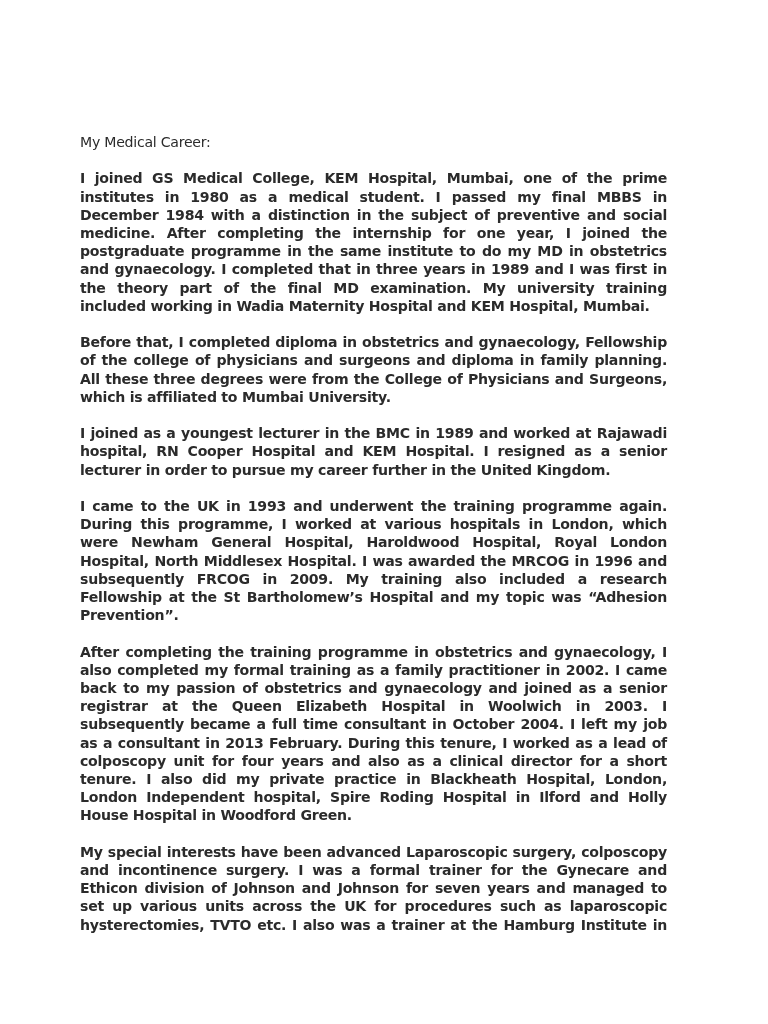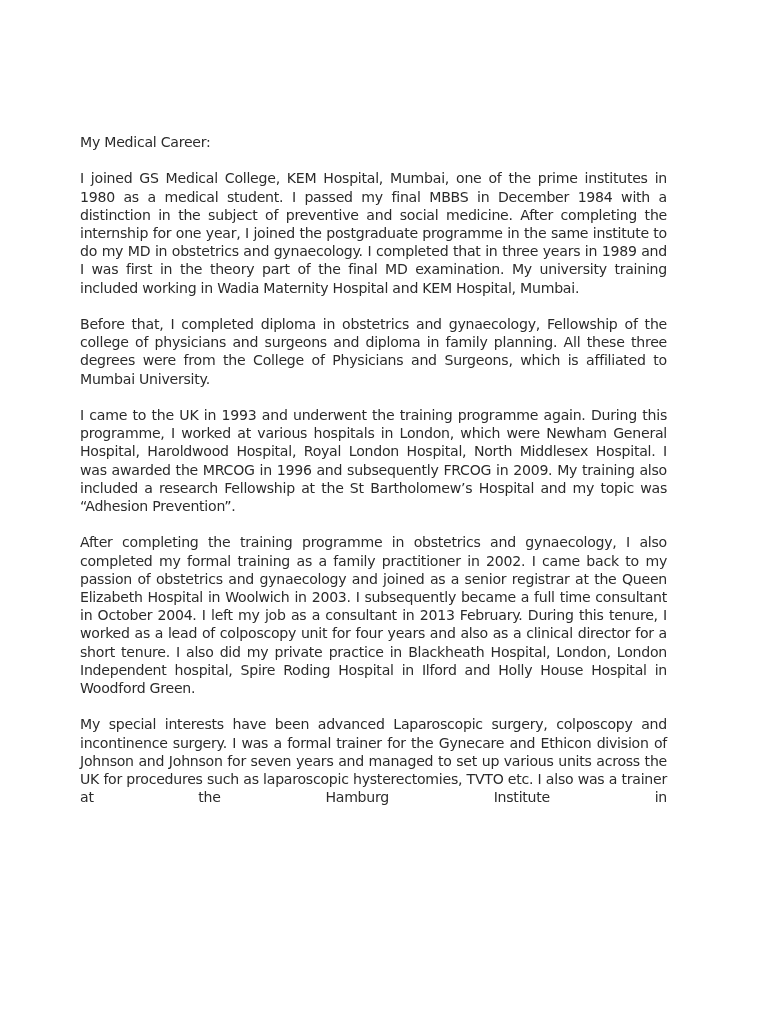--- a/index.html
+++ b/index.html
@@ -29,25 +29,27 @@
     .heading {
       margin: 0 0 18.2px 0;
       font-weight: normal;
       font-size: 14.1px;
     }
     .para {
       margin: 0 0 18.2px 0;
       text-align: justify;
       text-align-last: left;
       hyphens: none;
+      font-weight: bold;
     }
   </style>
 </head>
 <body>
 
 <div class="page">
   <p class="heading">My Medical Career:</p>
   <p class="para">I joined GS Medical College, KEM Hospital, Mumbai, one of the prime institutes in 1980 as a medical student. I passed my final MBBS in December 1984 with a distinction in the subject of preventive and social medicine. After completing the internship for one year, I joined the postgraduate programme in the same institute to do my MD in obstetrics and gynaecology. I completed that in three years in 1989 and I was first in the theory part of the final MD examination. My university training included working in Wadia Maternity Hospital and KEM Hospital, Mumbai.</p>
   <p class="para">Before that, I completed diploma in obstetrics and gynaecology, Fellowship of the college of physicians and surgeons and diploma in family planning. All these three degrees were from the College of Physicians and Surgeons, which is affiliated to Mumbai University.</p>
+  <p class="para">I joined as a youngest lecturer in the BMC in 1989 and worked at Rajawadi hospital, RN Cooper Hospital and KEM Hospital. I resigned as a senior lecturer in order to pursue my career further in the United Kingdom.</p>
   <p class="para">I came to the UK in 1993 and underwent the training programme again. During this programme, I worked at various hospitals in London, which were Newham General Hospital, Haroldwood Hospital, Royal London Hospital, North Middlesex Hospital. I was awarded the MRCOG in 1996 and subsequently FRCOG in 2009. My training also included a research Fellowship at the St Bartholomew’s Hospital and my topic was “Adhesion Prevention”.</p>
   <p class="para">After completing the training programme in obstetrics and gynaecology, I also completed my formal training as a family practitioner in 2002. I came back to my passion of obstetrics and gynaecology and joined as a senior registrar at the Queen Elizabeth Hospital in Woolwich in 2003. I subsequently became a full time consultant in October 2004. I left my job as a consultant in 2013 February. During this tenure, I worked as a lead of colposcopy unit for four years and also as a clinical director for a short tenure. I also did my private practice in Blackheath Hospital, London, London Independent hospital, Spire Roding Hospital in Ilford and Holly House Hospital in Woodford Green.</p>
   <p class="para" style="text-align-last: justify;">My special interests have been advanced Laparoscopic surgery, colposcopy and incontinence surgery. I was a formal trainer for the Gynecare and Ethicon division of Johnson and Johnson for seven years and managed to set up various units across the UK for procedures such as laparoscopic hysterectomies, TVTO etc. I also was a trainer at the Hamburg Institute in</p>
 </div>
 
 </body></html>

